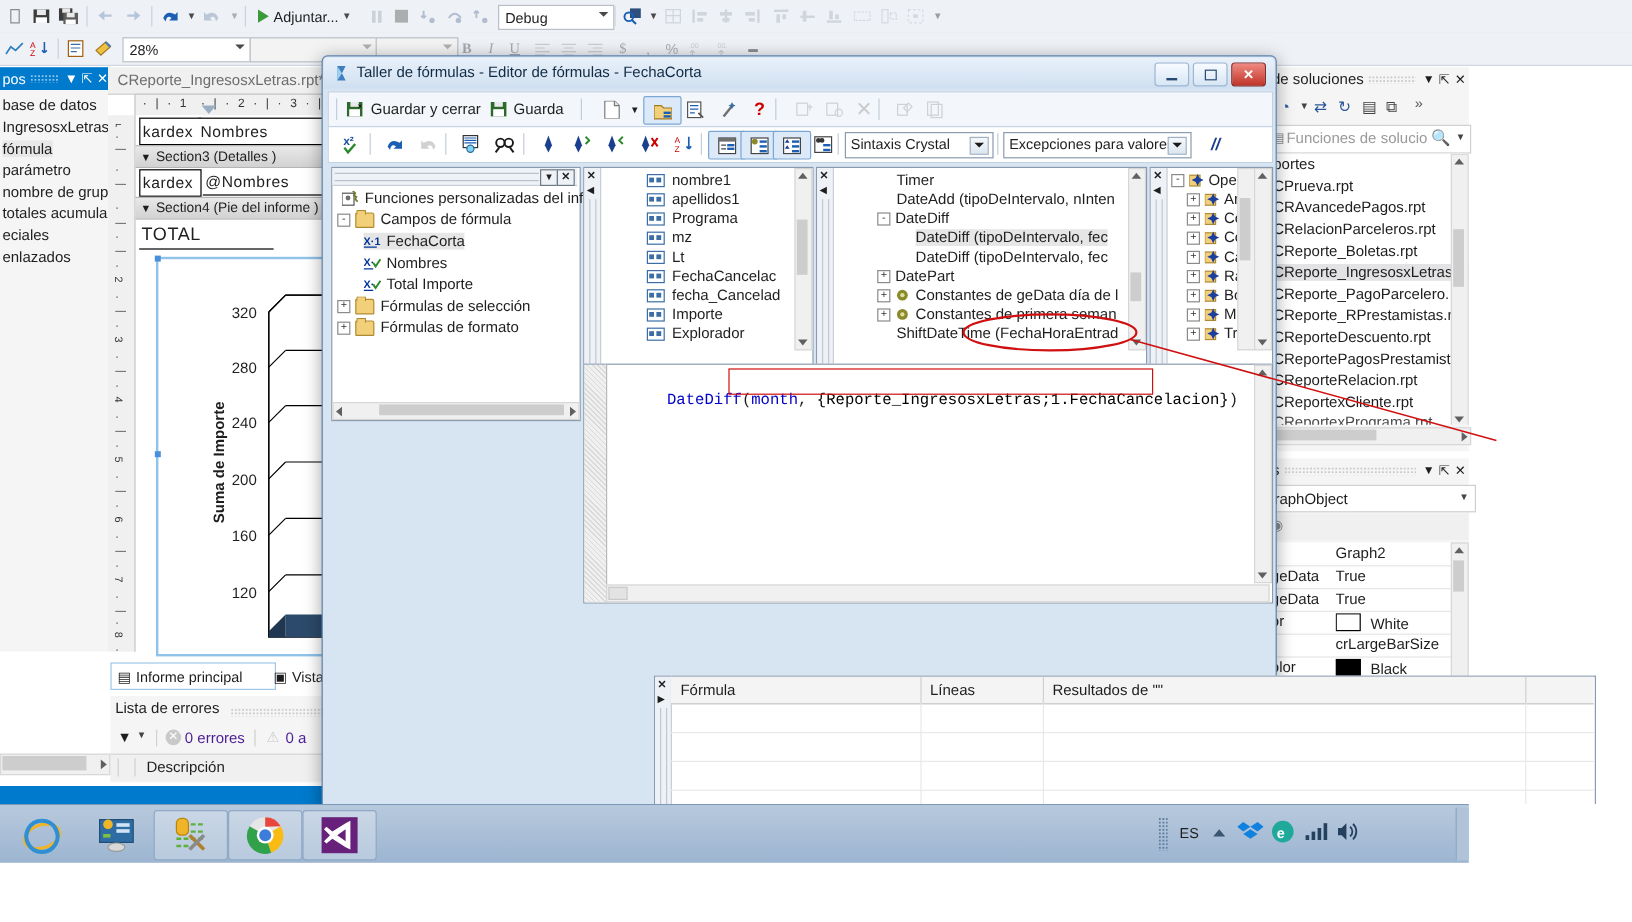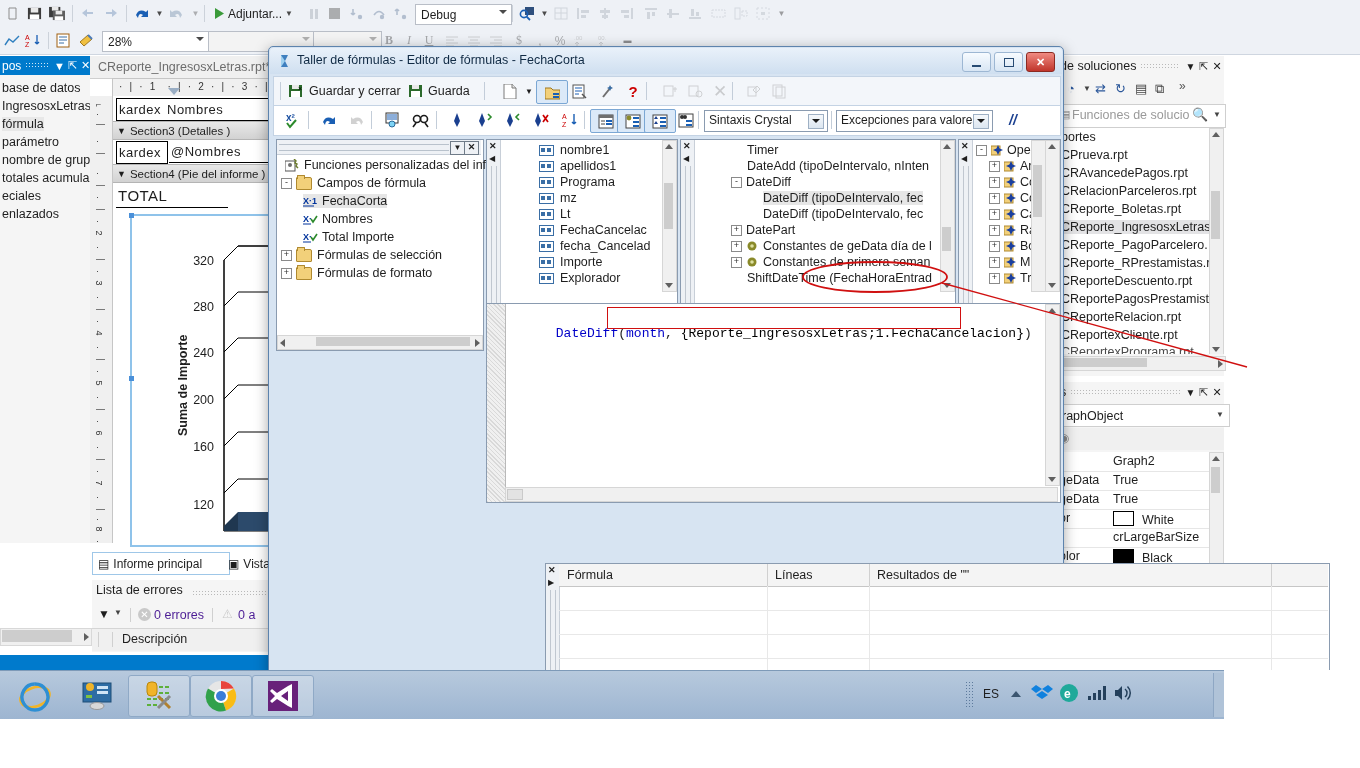--- a/index.html
+++ b/index.html
@@ -501,21 +501,21 @@
 
       <div class="chart-frame" style="left:17px;top:118px;width:163px;height:329px;">
         <div class="chart-handle" style="left:-3px;top:-3px;"></div>
         <div class="chart-handle" style="left:-3px;top:160px;"></div>
         <div class="chart-ylab" style="left:44px;top:220px;">Suma de Importe</div>
         <div class="chart-ytick" style="left:48px;top:38px;">320</div>
         <div class="chart-ytick" style="left:48px;top:84px;">280</div>
         <div class="chart-ytick" style="left:48px;top:130px;">240</div>
         <div class="chart-ytick" style="left:48px;top:177px;">200</div>
         <div class="chart-ytick" style="left:48px;top:224px;">160</div>
-        <div class="chart-ytick" style="left:48px;top:271px;margin-top:11px;">120</div>
+        <div class="chart-ytick" style="left:48px;top:271px;">120</div>
 
         <svg width="163" height="329" style="position:absolute;left:0;top:0;">
           <path d="M92 44 L106 30 L163 30 L163 315 L92 315 Z" fill="#fff" stroke="#000" stroke-width="1"></path>
           <path d="M92 44 L106 30 M92 90 L106 76 M92 136 L106 122 M92 183 L106 169 M92 230 L106 216 M92 277 L106 263" stroke="#000" stroke-width="1" fill="none"></path>
           <path d="M106 30 L163 30 M106 76 L163 76 M106 122 L163 122 M106 169 L163 169 M106 216 L163 216 M106 263 L163 263" stroke="#000" stroke-width="1" fill="none"></path>
           <path d="M92 44 L92 315" stroke="#000" stroke-width="1" fill="none"></path>
           <path d="M106 296 L163 296 L163 315 L106 315 Z" fill="#2c4a6b"></path>
           <path d="M92 310 L106 296 L106 315 L92 315 Z" fill="#1f3750"></path>
         </svg>
       </div>

